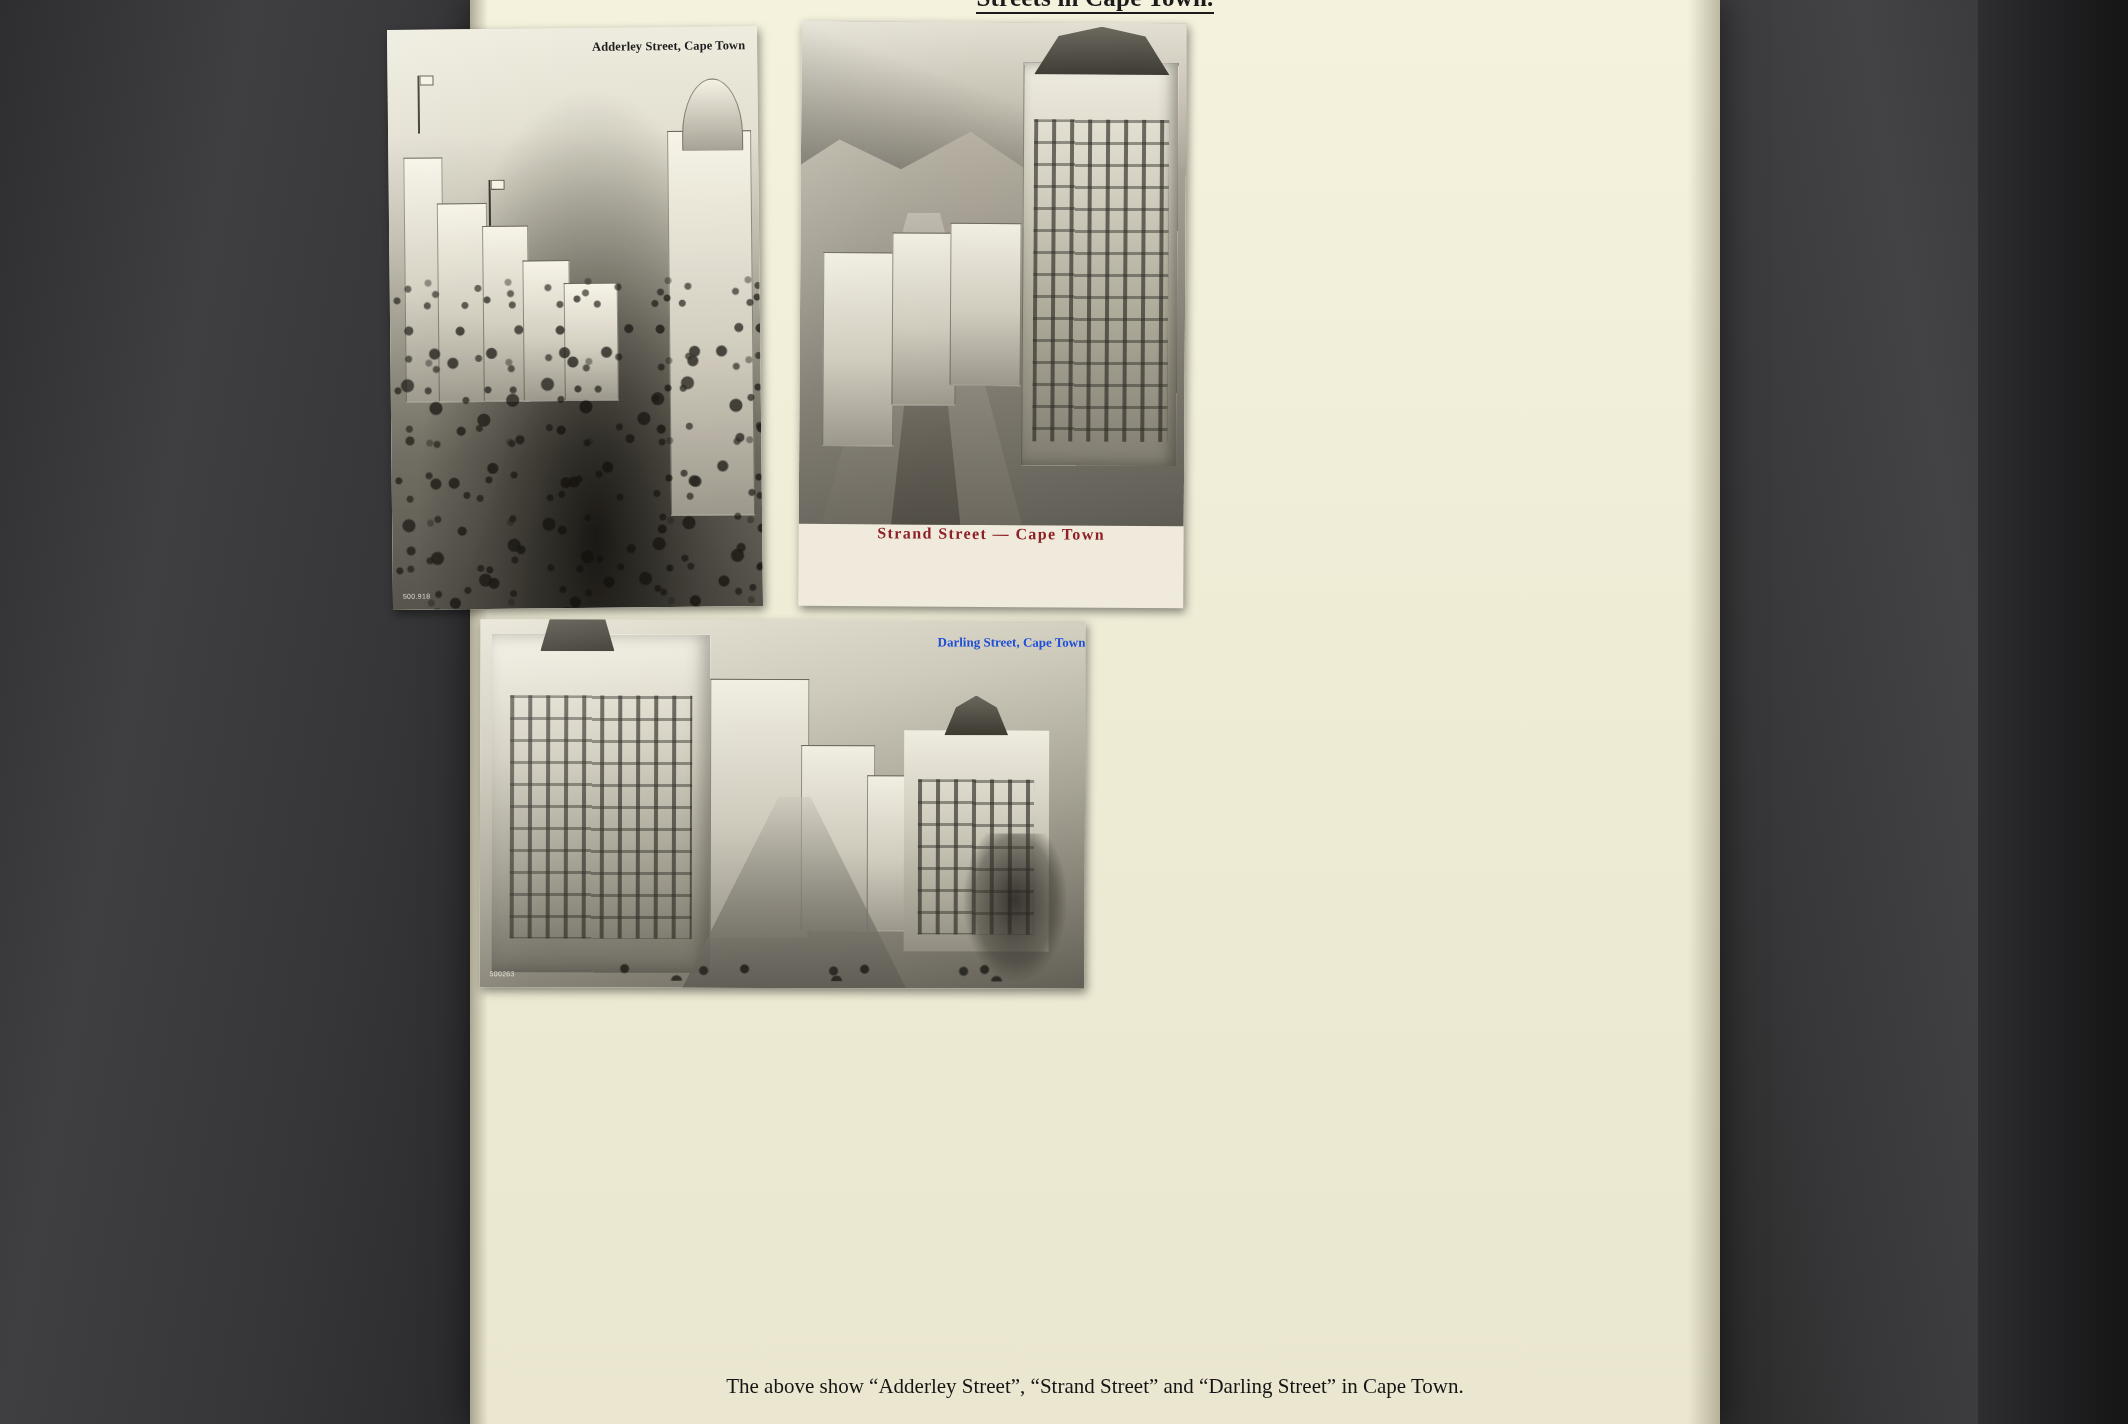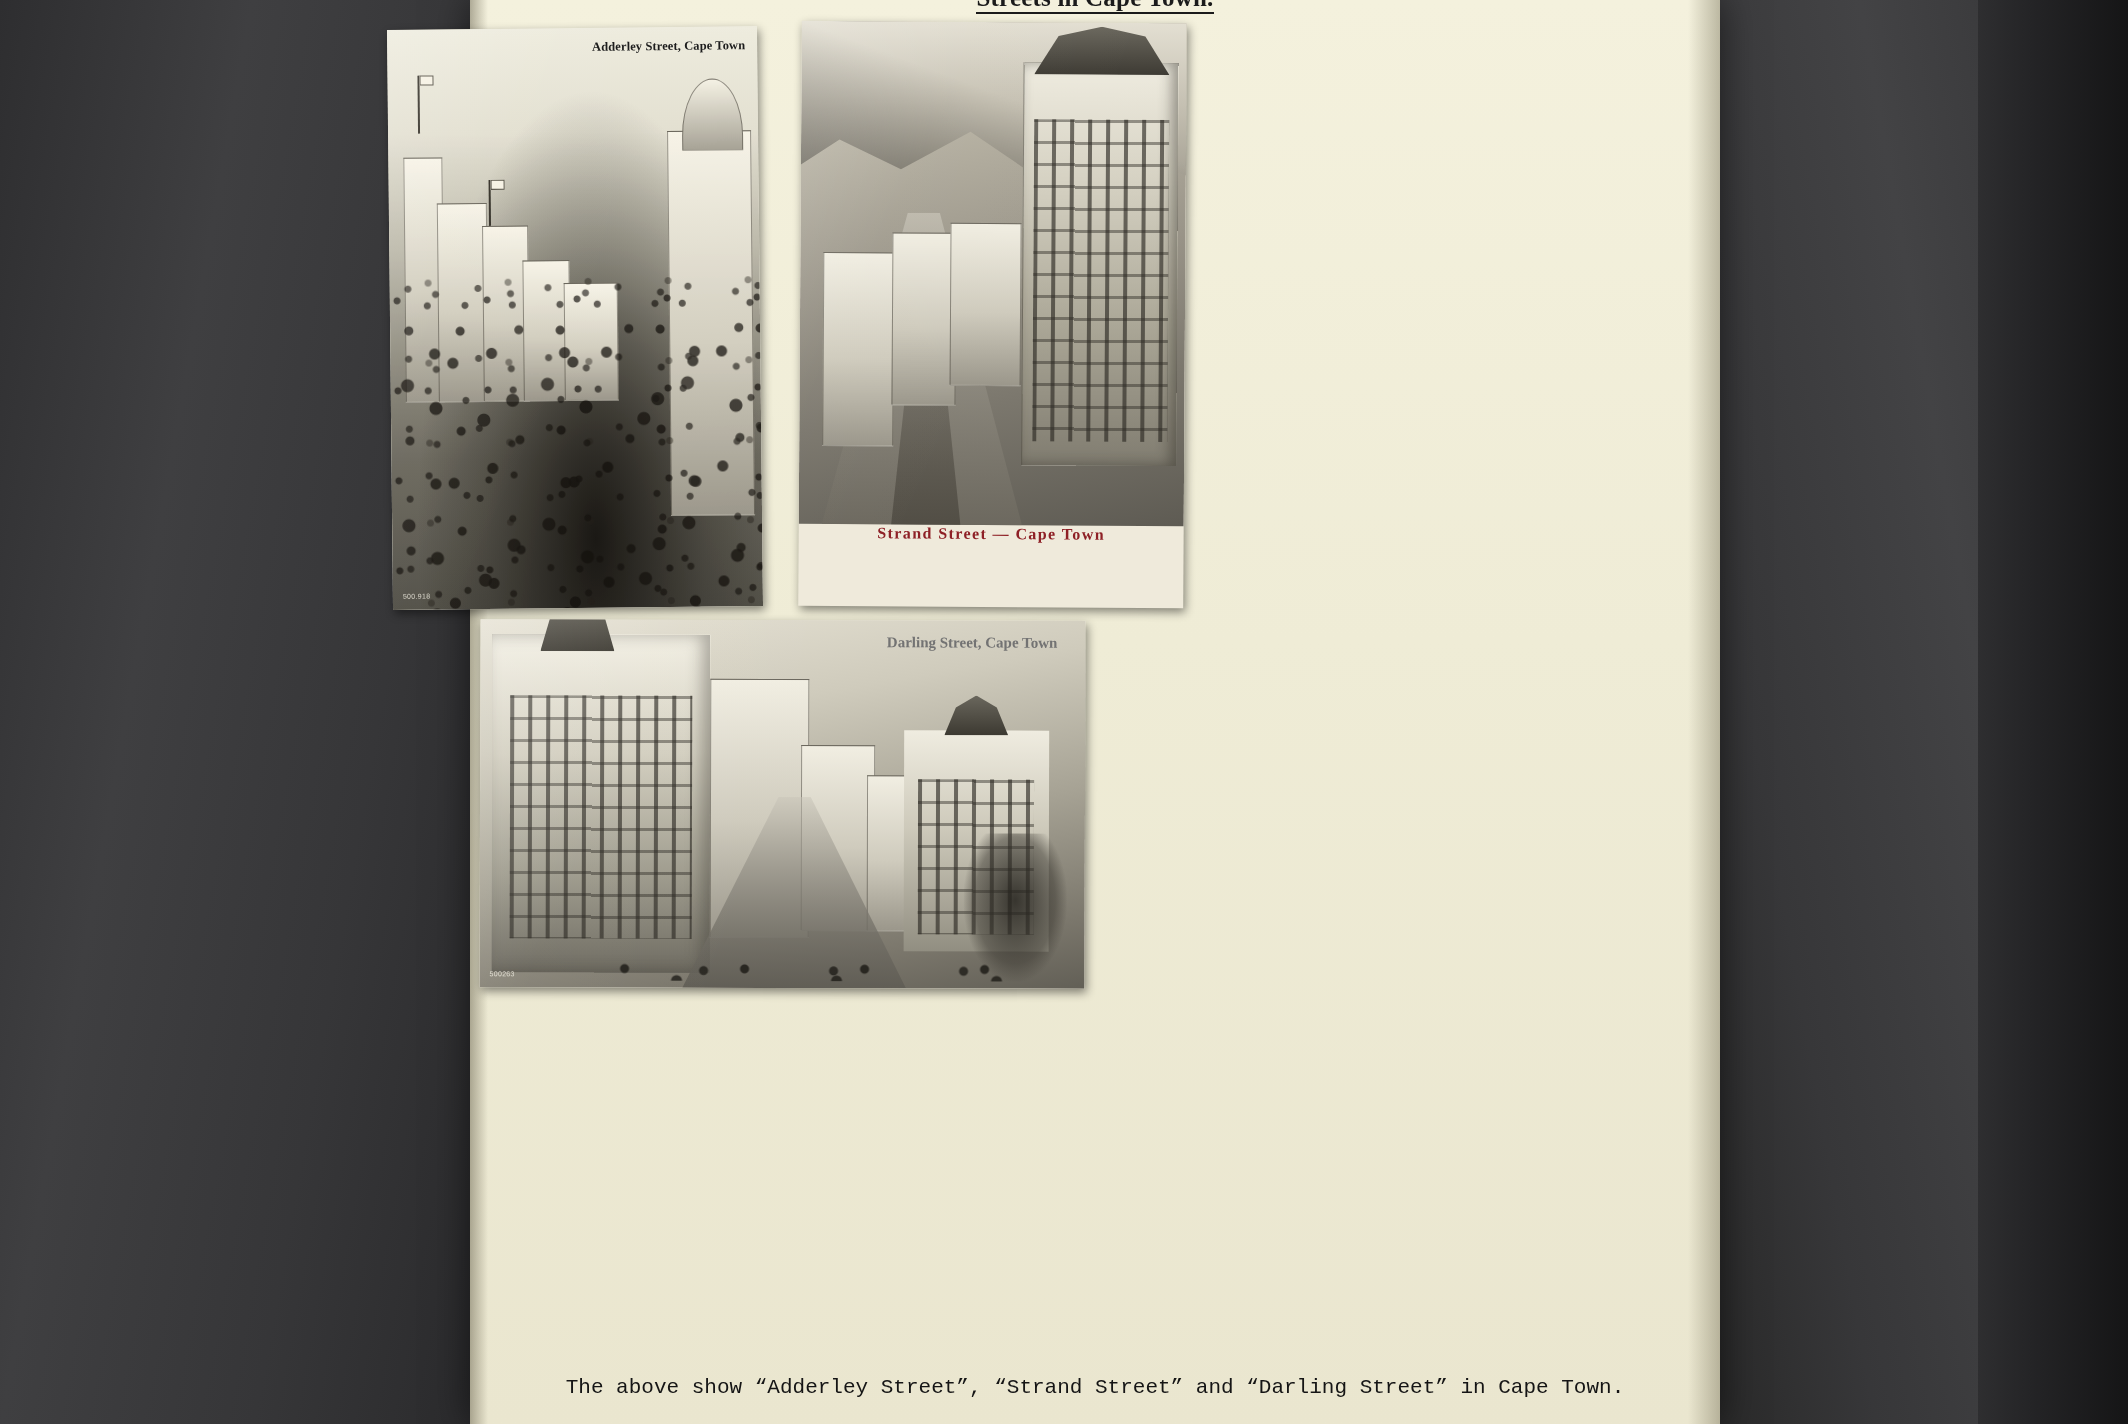--- a/index.html
+++ b/index.html
@@ -271,26 +271,26 @@
     background: #eae6d7;
   }
   .card-darling .photo {
     position: absolute;
     left: 0; top: 0;
     width: 100%; height: 100%;
     background: linear-gradient(170deg, #e7e3d5 0%, #cfcbbc 28%, #a6a294 58%, #7b776c 85%, #625f56 100%);
   }
   .card-darling .caption {
     position: absolute;
-    right: 28px;
+    right: 0;
     top: 14px;
     font-family: "Liberation Serif", serif;
-    font-size: 15px;
+    font-size: 13px;
     font-weight: bold;
-    color: #737373;
+    color: #1d4ed8;
     z-index: 6;
   }
   .facade-left {
     position: absolute;
     left: 2%;
     top: 4%;
     width: 36%;
     height: 92%;
     background: linear-gradient(180deg, #f2efe3 0%, #d3cfc0 35%, #9d9a8c 72%, #6e6b61 100%);
     box-shadow: inset -8px 0 16px rgba(40,38,32,.35);
@@ -355,21 +355,21 @@
     pointer-events: none;
   }
 
   
   .bottom-caption {
     position: absolute;
     left: 0;
     bottom: 25px;
     width: 1250px;
     text-align: center;
-    font-family: Liberation Mono, monospace;
+    font-family: Liberation Serif, serif;
     font-size: 21px;
     color: #151515;
   }
 </style>
 </head>
 <body>
 
 <div class="scene">
 
   <div class="bg-left"></div>

